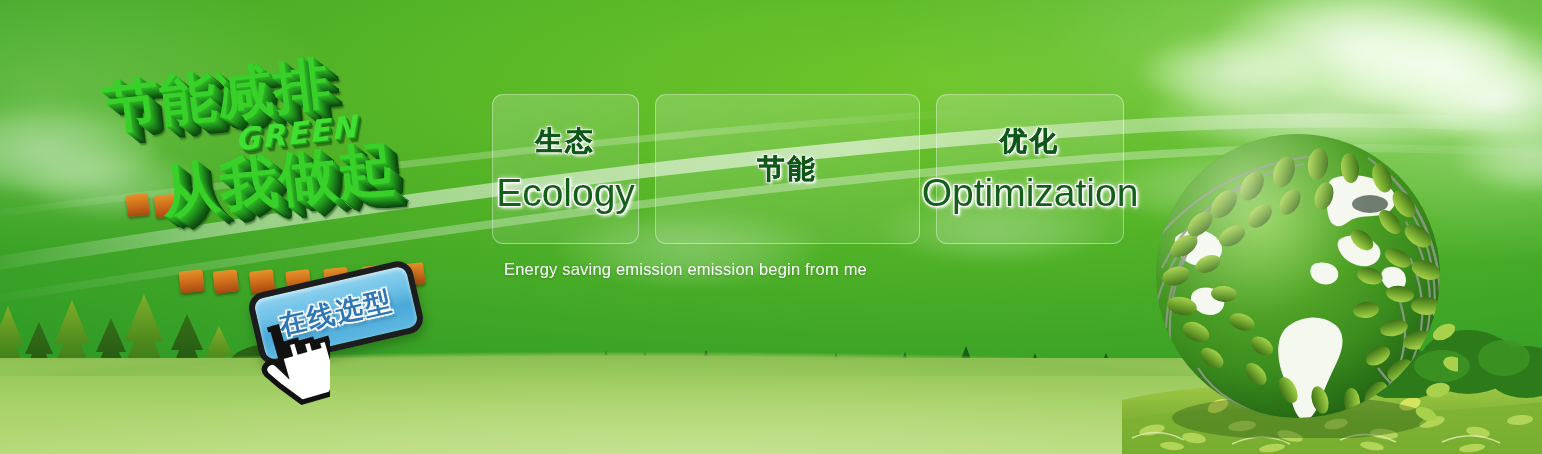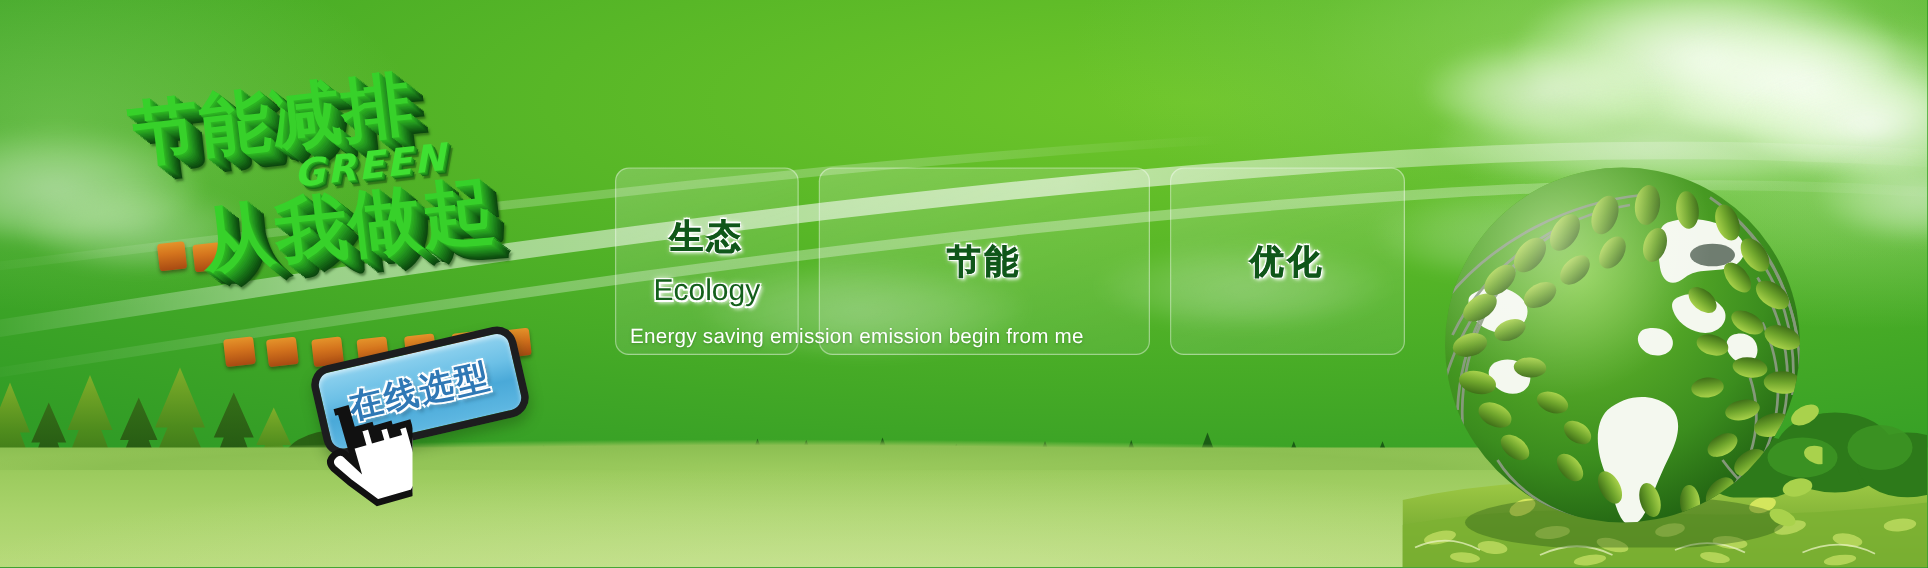--- a/index.html
+++ b/index.html
@@ -120,21 +120,20 @@
   }
 
   
   .cards {
     position: absolute;
     left: 492px;
     top: 94px;
     height: 150px;
     display: flex;
     gap: 16px;
-    margin-top: 40px;
   }
   .card {
     position: relative;
     box-sizing: border-box;
     height: 150px;
     border-radius: 11px;
     border: 1px solid rgba(255,255,255,.38);
     background: linear-gradient(160deg, rgba(255,255,255,.20) 0%, rgba(255,255,255,.12) 45%, rgba(255,255,255,.07) 100%);
     display: flex;
     flex-direction: column;
@@ -156,21 +155,21 @@
     white-space: nowrap;
     -webkit-text-stroke: 0.6px #10571a;
     text-shadow:
       0 0 3px #ffffff, 0 0 5px #ffffff,
       1px 1px 0 #ffffff, -1px -1px 0 #ffffff,
       1px -1px 0 #ffffff, -1px 1px 0 #ffffff,
       2px 2px 3px rgba(255,255,255,.9);
   }
   .card-en {
     font-family: "Liberation Sans", sans-serif;
-    font-size: 24px;
+    font-size: 39px;
     font-weight: 400;
     color: #14601b;
     white-space: nowrap;
     text-shadow:
       0 0 3px #ffffff, 0 0 6px #ffffff,
       1.2px 1.2px 0 #ffffff, -1.2px -1.2px 0 #ffffff,
       1.2px -1.2px 0 #ffffff, -1.2px 1.2px 0 #ffffff,
       2px 2px 3px rgba(255,255,255,.85);
   }
 
@@ -545,20 +544,21 @@
   <div class="cards">
     <div class="card card-1">
       <div class="card-cn">生态</div>
       <div class="card-en">Ecology</div>
     </div>
     <div class="card card-2">
       <div class="card-cn">节能</div>
     </div>
     <div class="card card-3">
       <div class="card-cn">优化</div>
+      <div class="card-en">Optimization</div>
     </div>
   </div>
 
   <div class="tagline">Energy saving emission emission begin from me</div>
 
   <div class="cta-wrap">
     <div class="cta-btn">
       <span class="cta-label">在线选型</span>
     </div>
   </div>

